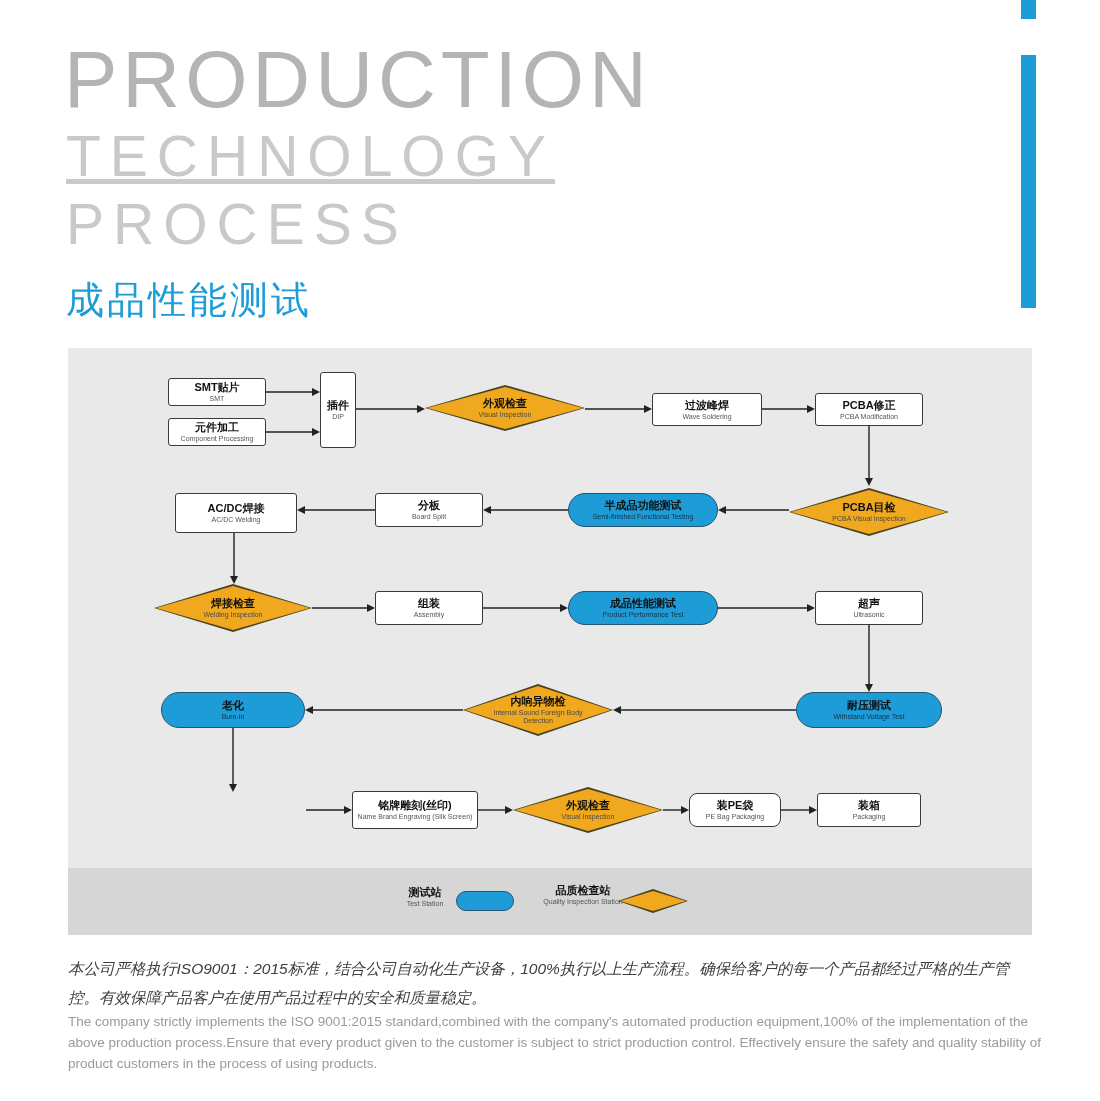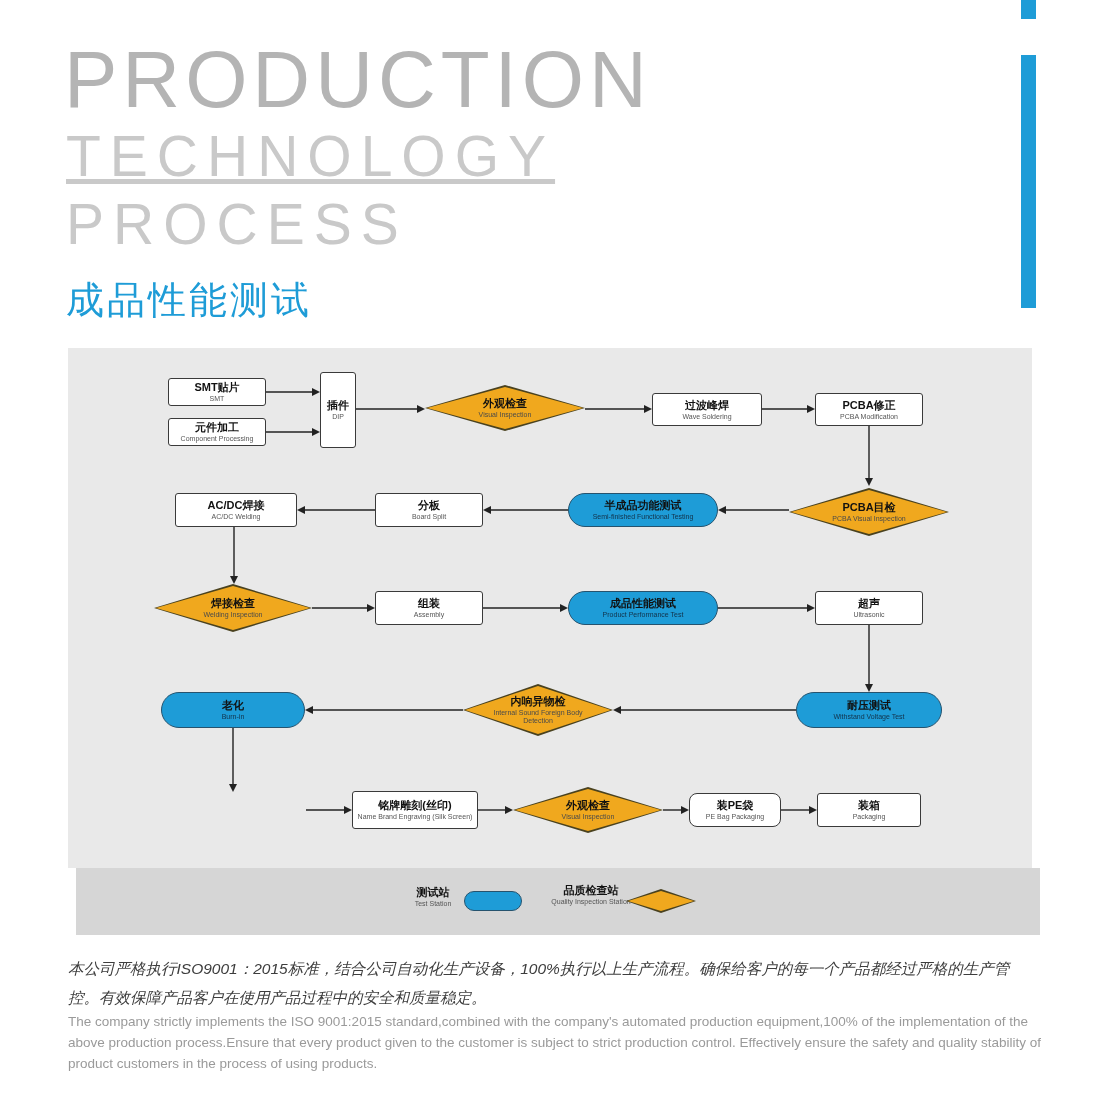--- a/index.html
+++ b/index.html
@@ -42,21 +42,21 @@
   .pill{background:var(--blue);border:1px solid #26536e;border-radius:20px;}
   .pill .en{color:#12324a;}
   .diamond{background:transparent;}
   .diamond .d-border{position:absolute;inset:0;background:#4a421f;
       clip-path:polygon(50% 0,100% 50%,50% 100%,0 50%);}
   .diamond .d-fill{position:absolute;inset:2px;background:var(--orange);
       clip-path:polygon(50% 0,100% 50%,50% 100%,0 50%);}
   .diamond .en{color:#4a4a4a;}
 
   
-  .legend{position:absolute;left:76px;top:868px;width:964px;height:67px;background:var(--strip);}
+  .legend{position:absolute;left:68px;top:868px;width:964px;height:67px;background:var(--strip);}
   .legend-label{position:absolute;text-align:center;}
   .legend-label .cn{font-size:11px;font-weight:bold;color:#111;line-height:1.25;}
   .legend-label .en{font-size:7px;color:#555;line-height:1.1;}
   .legend-pill{position:absolute;background:var(--blue);border:1px solid #26536e;border-radius:11px;}
   .legend-diamond{position:absolute;}
   .legend-diamond .d-border{position:absolute;inset:0;background:#4a421f;
       clip-path:polygon(50% 0,100% 50%,50% 100%,0 50%);}
   .legend-diamond .d-fill{position:absolute;inset:2px;background:var(--orange);
       clip-path:polygon(50% 0,100% 50%,50% 100%,0 50%);}
 
@@ -160,21 +160,21 @@
       <div class="en">PCBA Visual Inspection</div>
     </div>
     <div class="node pill" style="left:500px;top:145px;width:150px;height:34px;">
       <div class="cn">半成品功能测试</div>
       <div class="en">Semi-finished Functional Testing</div>
     </div>
     <div class="node rect" style="left:307px;top:145px;width:108px;height:34px;">
       <div class="cn">分板</div>
       <div class="en">Board Split</div>
     </div>
-    <div class="node rect" style="left:107px;top:145px;width:122px;height:34px;">
+    <div class="node rect" style="left:107px;top:145px;width:122px;height:40px;">
       <div class="cn">AC/DC焊接</div>
       <div class="en">AC/DC Welding</div>
     </div>
 
     <div class="node diamond" style="left:86px;top:236px;width:158px;height:48px;">
       <div class="d-border"></div>
       <div class="d-fill"></div>
       <div class="cn">焊接检查</div>
       <div class="en">Welding Inspection</div>
     </div>

